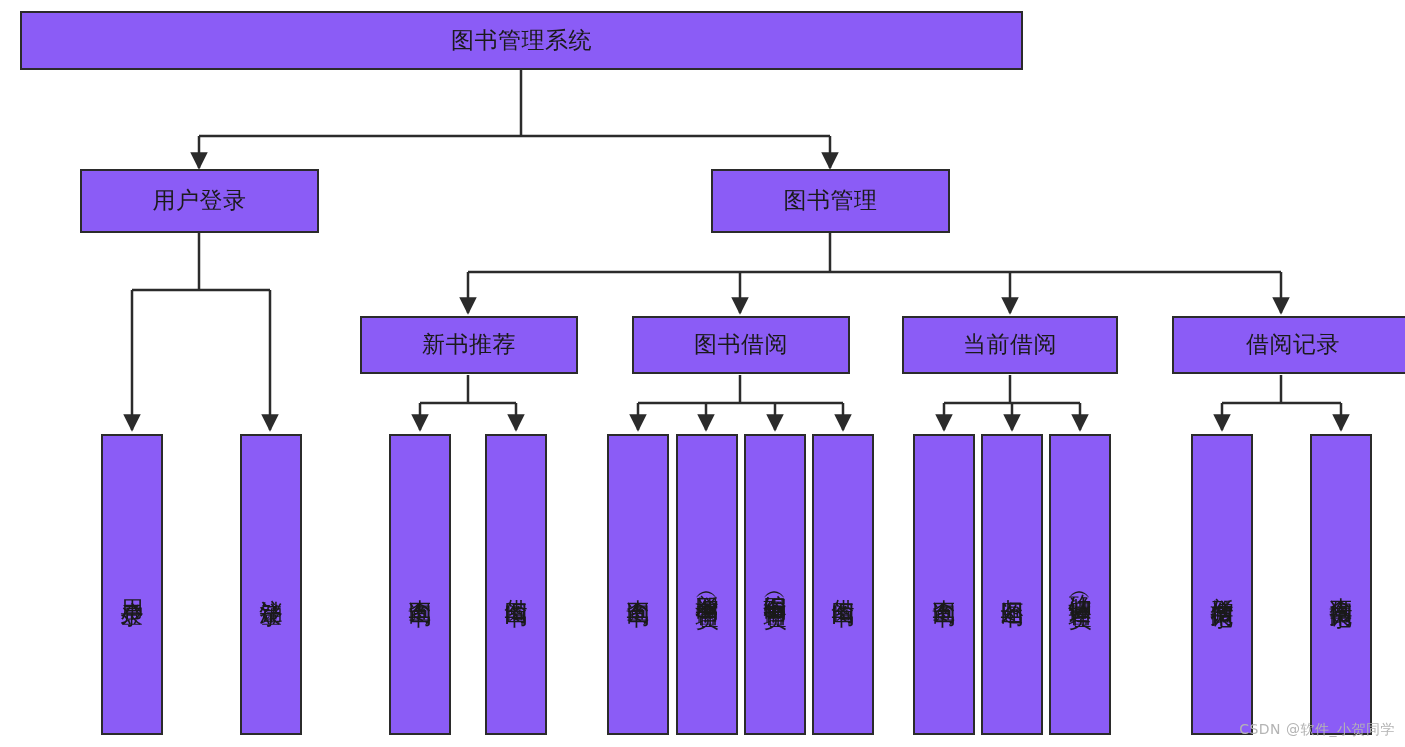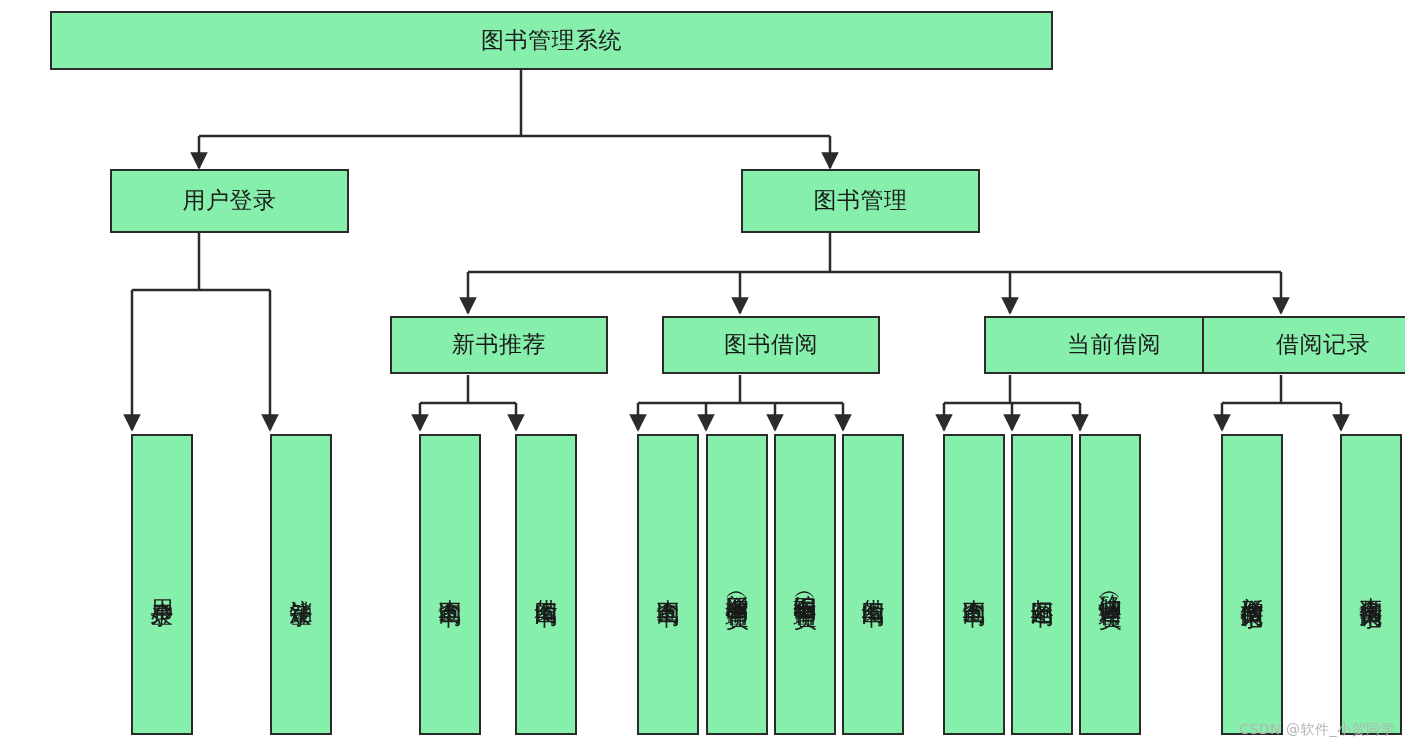--- a/index.html
+++ b/index.html
@@ -19,26 +19,25 @@
     position: absolute;
     left: 0;
     top: 0;
     width: 1405px;
     height: 747px;
   }
   .node {
     position: absolute;
     box-sizing: border-box;
     border: 2.5px solid #2b2b2b;
-    background: #86efac;
+    background: #8b5cf6;
     display: flex;
     align-items: center;
     justify-content: center;
     color: #1a1a1a;
-    margin-left: 30px;
   }
   .node-h .label {
     font-size: 23px;
     line-height: 1.1;
     letter-spacing: 0.5px;
     white-space: nowrap;
   }
   .node-v {
     align-items: center;
     justify-content: center;
@@ -127,21 +126,21 @@
   <div class="node node-h" style="left:711px; top:169px; width:239px; height:64px;">
     <span class="label">图书管理</span>
   </div>
 
   <div class="node node-h" style="left:360px; top:316px; width:218px; height:58px;text-align:center;">
     <span class="label">新书推荐</span>
   </div>
   <div class="node node-h" style="left:632px; top:316px; width:218px; height:58px;">
     <span class="label">图书借阅</span>
   </div>
-  <div class="node node-h" style="left:954px; top:316px; width:260px; height:58px;">
+  <div class="node node-h" style="left:902px; top:316px; width:216px; height:58px;">
     <span class="label">当前借阅</span>
   </div>
   <div class="node node-h" style="left:1172px; top:316px; width:242px; height:58px;align-items:center;">
     <span class="label">借阅记录</span>
   </div>
 
   <div class="node node-v" style="left:101px; top:434px; width:62px; height:301px;">
     <span class="label">用户登录</span>
   </div>
   <div class="node node-v" style="left:240px; top:434px; width:62px; height:301px;">

